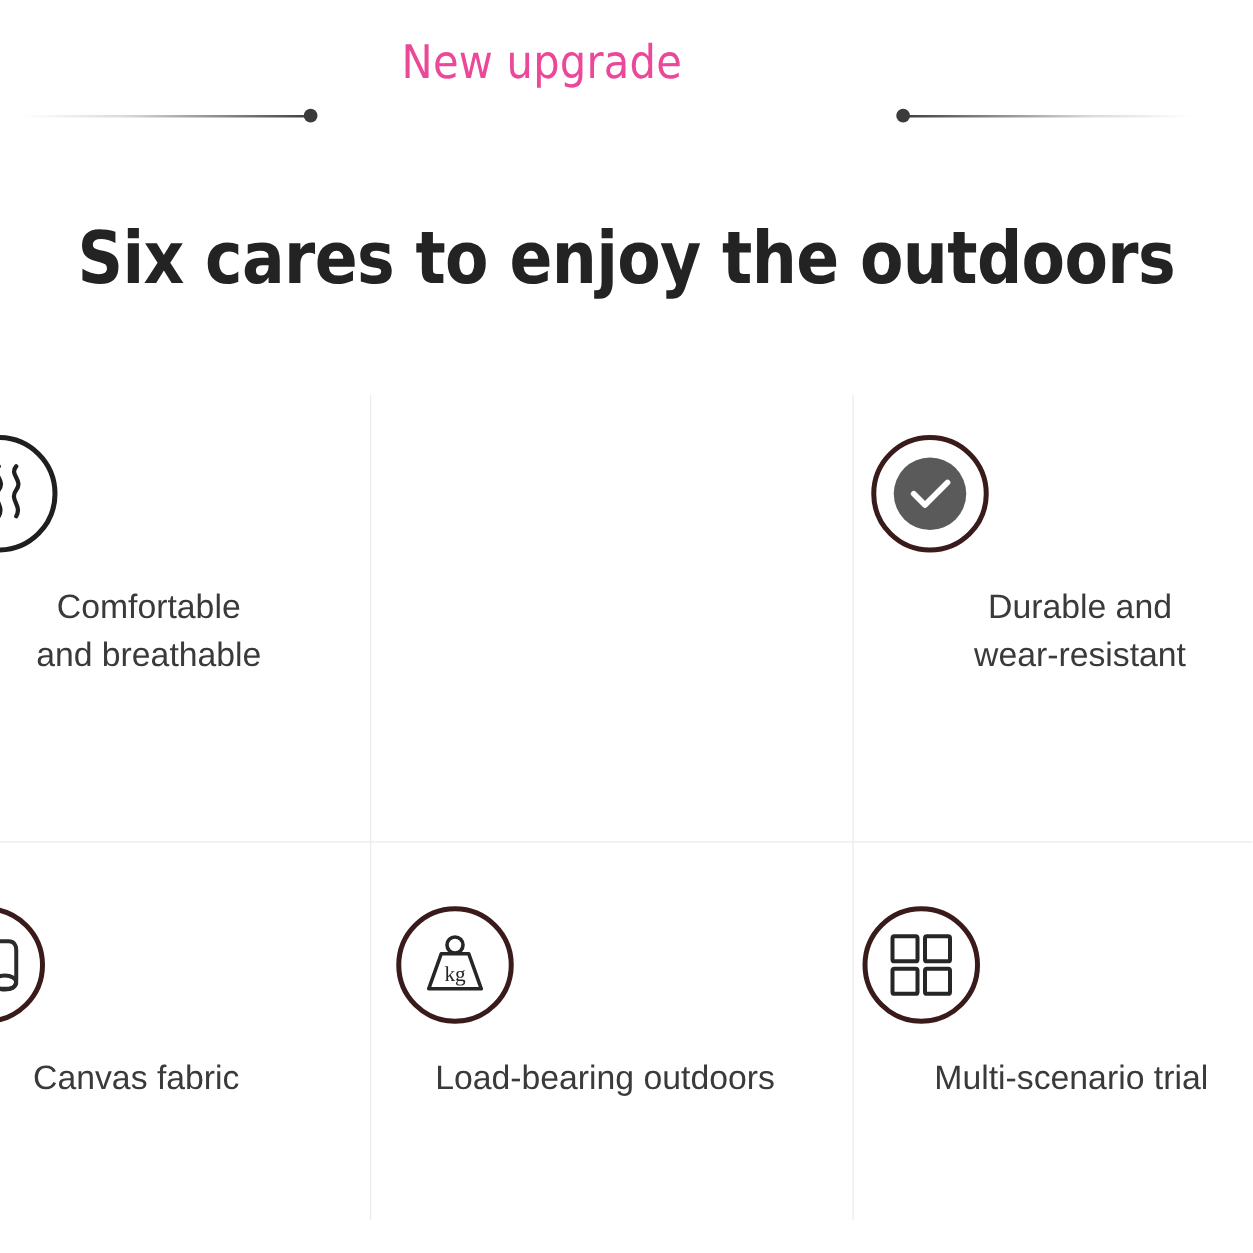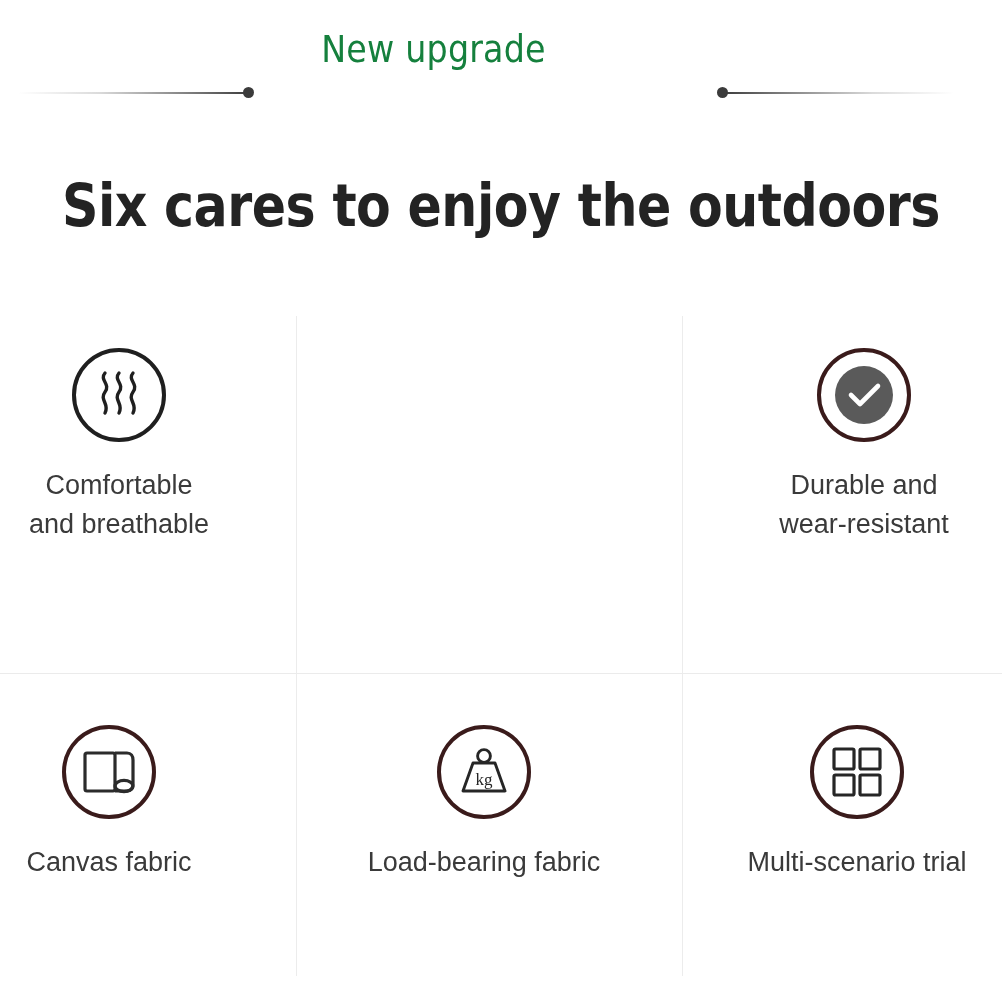--- a/index.html
+++ b/index.html
@@ -8,21 +8,21 @@
     font-family:"Liberation Sans","DejaVu Sans",sans-serif;
     color:#333333;overflow:hidden;position:relative;
   }
   .page{position:relative;width:1002px;height:1002px;}
 
   
   .header{position:absolute;left:0;top:0;width:1002px;height:160px;}
   .eyebrow{
     position:absolute;left:0;top:26px;width:867px;
     text-align:center;font-size:37px;line-height:47px;
-    font-weight:400;color:#15803d;letter-spacing:0.2px;
+    font-weight:400;color:#ec4899;letter-spacing:0.2px;
     font-family:"DejaVu Sans Condensed","Liberation Sans",sans-serif;
   }
   .eyebrow span{display:block;}
   .rule{position:absolute;top:92px;height:2px;}
   .rule-left{left:18px;width:232px;
     background:linear-gradient(to right,rgba(120,120,120,0) 0%,rgba(110,110,110,0.25) 35%,rgba(70,70,70,0.75) 78%,#3b3b3b 100%);}
   .rule-right{left:722px;width:232px;
     background:linear-gradient(to left,rgba(120,120,120,0) 0%,rgba(110,110,110,0.25) 35%,rgba(70,70,70,0.75) 78%,#3b3b3b 100%);}
   .dot{position:absolute;top:87px;width:11px;height:11px;border-radius:50%;background:#3b3b3b;}
   .dot-left{left:243px;}
@@ -37,21 +37,21 @@
   }
 
   
   .grid{position:absolute;left:0;top:300px;width:900px;height:702px;}
   .vline{position:absolute;top:16px;width:1px;height:660px;background:#ececec;}
   .vline.v1{left:296px;}
   .vline.v2{left:682px;}
   .hline{position:absolute;left:0;top:373px;width:1002px;height:1px;background:#ebebeb;}
 
   .cell{position:absolute;width:334px;}
-  .cell .icon-wrap{display:flex;justify-content:center;}
+  .cell .icon-wrap{display:flex;justify-content:flex-start;}
   .cell .label{
     margin-top:24px;text-align:center;
     font-size:27px;line-height:39px;font-weight:400;color:#3a3a3a;
   }
   .cell .label span{display:block;}
 
   
   .circ{
     width:94px;height:94px;border-radius:50%;
     box-sizing:border-box;display:flex;align-items:center;justify-content:center;
@@ -145,21 +145,21 @@
       <div class="icon-wrap">
         <div class="circ maroon">
           <svg width="62" height="54" viewBox="0 0 62 54" fill="none" stroke="#262626" stroke-width="2.9" stroke-linejoin="round">
             <circle cx="31" cy="11" r="6.4"></circle>
             <path d="M20 18 L42 18 L52 46 L10 46 Z"></path>
             <text x="31" y="40" text-anchor="middle" fill="#262626" stroke="none" font-family="'Liberation Serif','DejaVu Serif',serif" font-size="17">kg</text>
           </svg>
         </div>
       </div>
       <div class="label">
-        <span>Load-bearing fabric</span>
+        <span>Load-bearing outdoors</span>
       </div>
     </div>
 
     <div class="cell c6">
       <div class="icon-wrap">
         <div class="circ maroon">
           <svg width="56" height="56" viewBox="0 0 56 56" fill="none" stroke="#262626" stroke-width="3.2">
             <rect x="5" y="5" width="20" height="20" rx="1.5"></rect>
             <rect x="31" y="5" width="20" height="20" rx="1.5"></rect>
             <rect x="5" y="31" width="20" height="20" rx="1.5"></rect>

